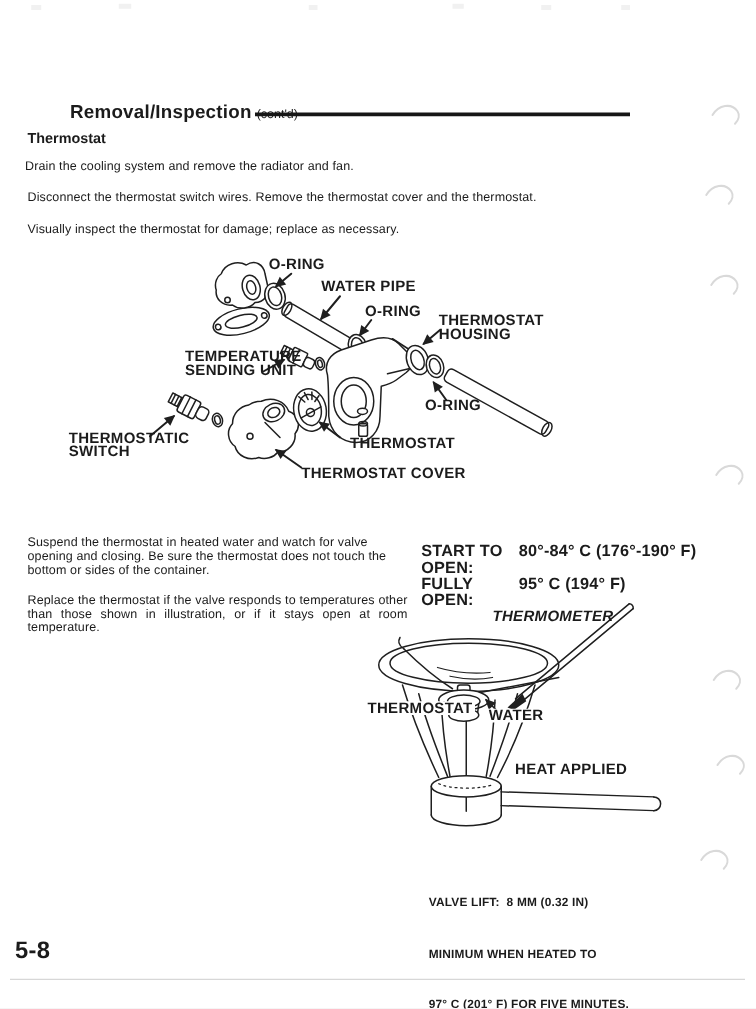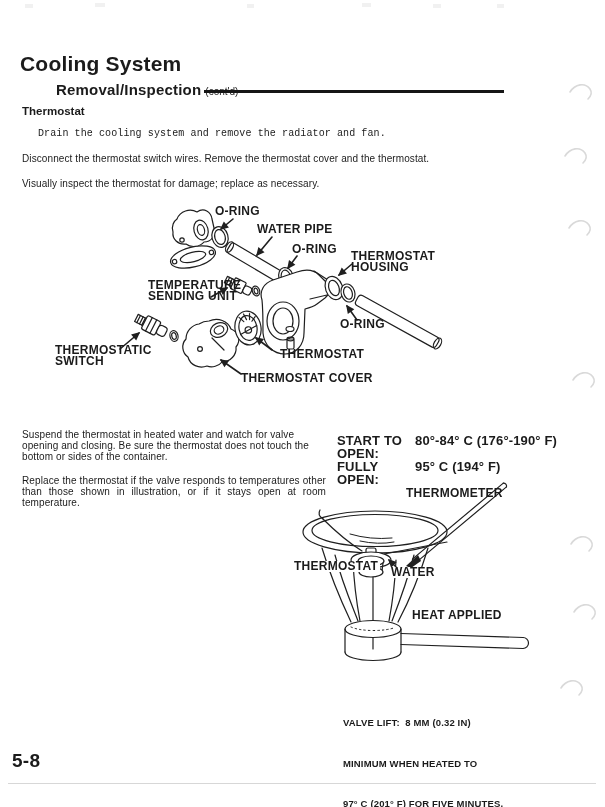--- a/index.html
+++ b/index.html
@@ -222,28 +222,27 @@
     </g>
   </svg>
 
   <div class="abs smudge" style="left:25px;top:4px;width:8px;height:4px;"></div>
   <div class="abs smudge" style="left:95px;top:3px;width:10px;height:4px;"></div>
   <div class="abs smudge" style="left:247px;top:4px;width:7px;height:4px;"></div>
   <div class="abs smudge" style="left:362px;top:3px;width:9px;height:4px;"></div>
   <div class="abs smudge" style="left:433px;top:4px;width:8px;height:4px;"></div>
   <div class="abs smudge" style="left:497px;top:4px;width:7px;height:4px;"></div>
 
-  <div class="abs title" style="left:20px;top:52px;">Cooling System</div>
   <div class="abs" style="left:20px;top:81px;white-space:nowrap;">
     <span class="section">Removal/Inspection</span><span class="section-note">(cont'd)</span>
   </div>
   <div class="abs rule" style="left:204px;top:90px;width:300px;"></div>
   <div class="abs subsection" style="left:22px;top:105px;">Thermostat</div>
 
-  <div class="abs body-text" style="left:38px;top:129px;font-family:Liberation Mono, monospace;">Drain the cooling system and remove the radiator and fan.</div>
+  <div class="abs body-text" style="left:20px;top:129px;">Drain the cooling system and remove the radiator and fan.</div>
   <div class="abs body-text" style="left:22px;top:154px;">Disconnect the thermostat switch wires. Remove the thermostat cover and the thermostat.</div>
   <div class="abs body-text" style="left:22px;top:179px;">Visually inspect the thermostat for damage; replace as necessary.</div>
 
   <div class="abs dlabel" style="left:215px;top:206px;">O-RING</div>
   <div class="abs dlabel" style="left:257px;top:224px;">WATER PIPE</div>
   <div class="abs dlabel" style="left:292px;top:244px;">O-RING</div>
   <div class="abs dlabel" style="left:351px;top:251px;">THERMOSTAT
 HOUSING</div>
   <div class="abs dlabel" style="left:148px;top:280px;">TEMPERATURE
 SENDING UNIT</div>
@@ -260,21 +259,21 @@
     <div class="spec-row">
       <span class="spec-label">START TO OPEN:</span>
       <span>80°-84° C (176°-190° F)</span>
     </div>
     <div class="spec-row">
       <span class="spec-label">FULLY OPEN:</span>
       <span>95° C (194° F)</span>
     </div>
   </div>
 
-  <div class="abs dlabel" style="left:406px;top:488px;">THERMOMETER</div>
+  <div class="abs dlabel" style="left:394px;top:488px;font-style:italic;">THERMOMETER</div>
   <div class="abs dlabel wbg" style="left:292px;top:561px;">THERMOSTAT</div>
   <div class="abs dlabel wbg" style="left:389px;top:567px;">WATER</div>
   <div class="abs dlabel" style="left:412px;top:610px;">HEAT APPLIED</div>
 
   <div class="abs valve" style="left:343px;top:689px;">
     <div>VALVE LIFT:  8 MM (0.32 IN)</div>
     <div>MINIMUM WHEN HEATED TO</div>
     <div>97° C (201° F) FOR FIVE MINUTES.</div>
   </div>
 

